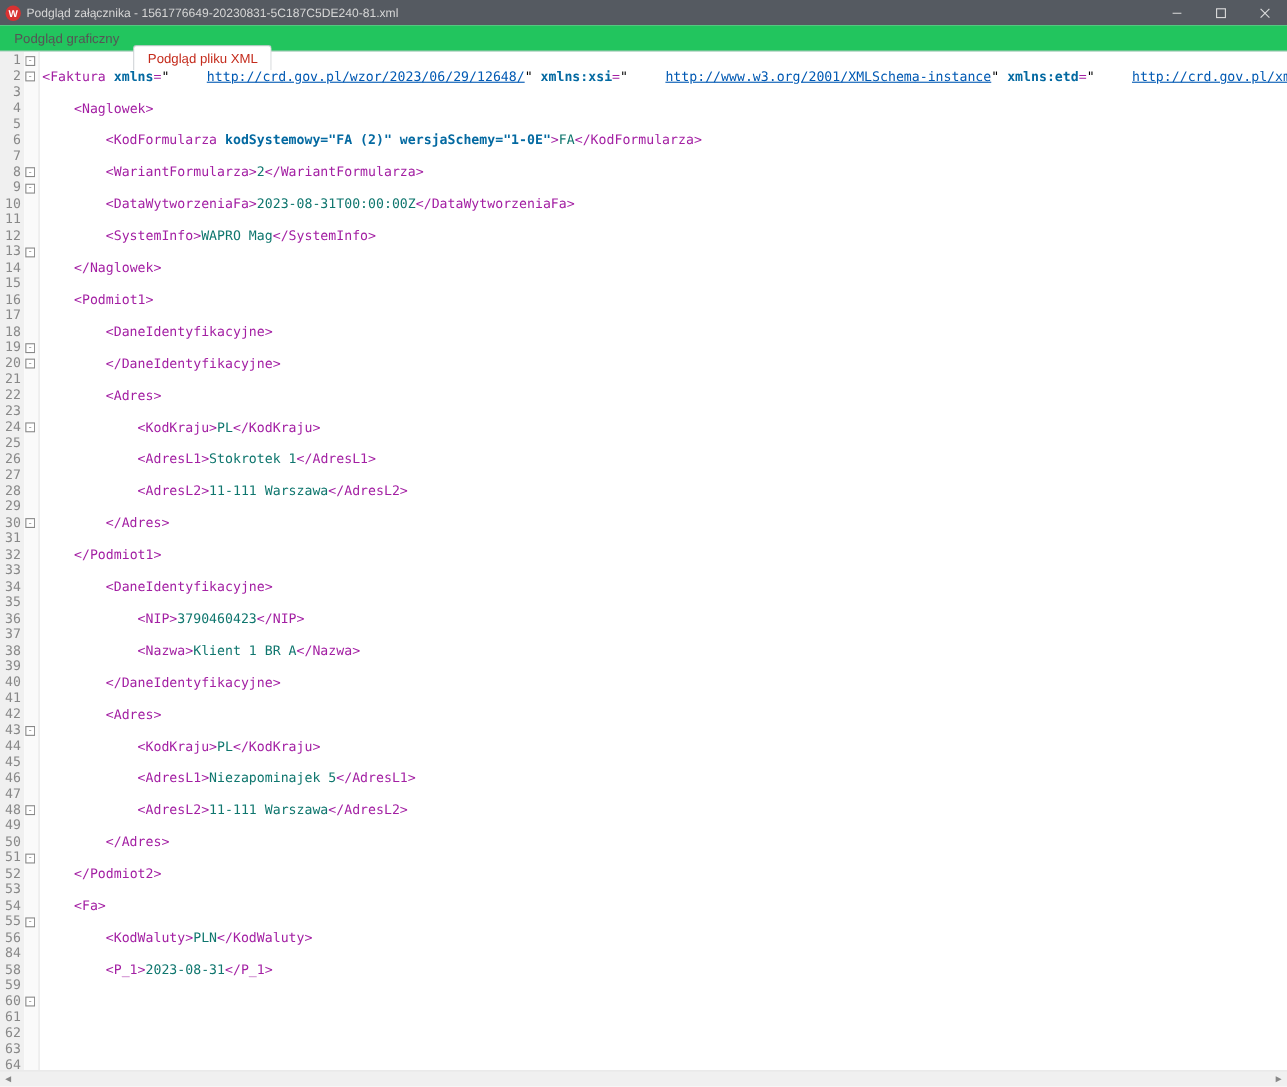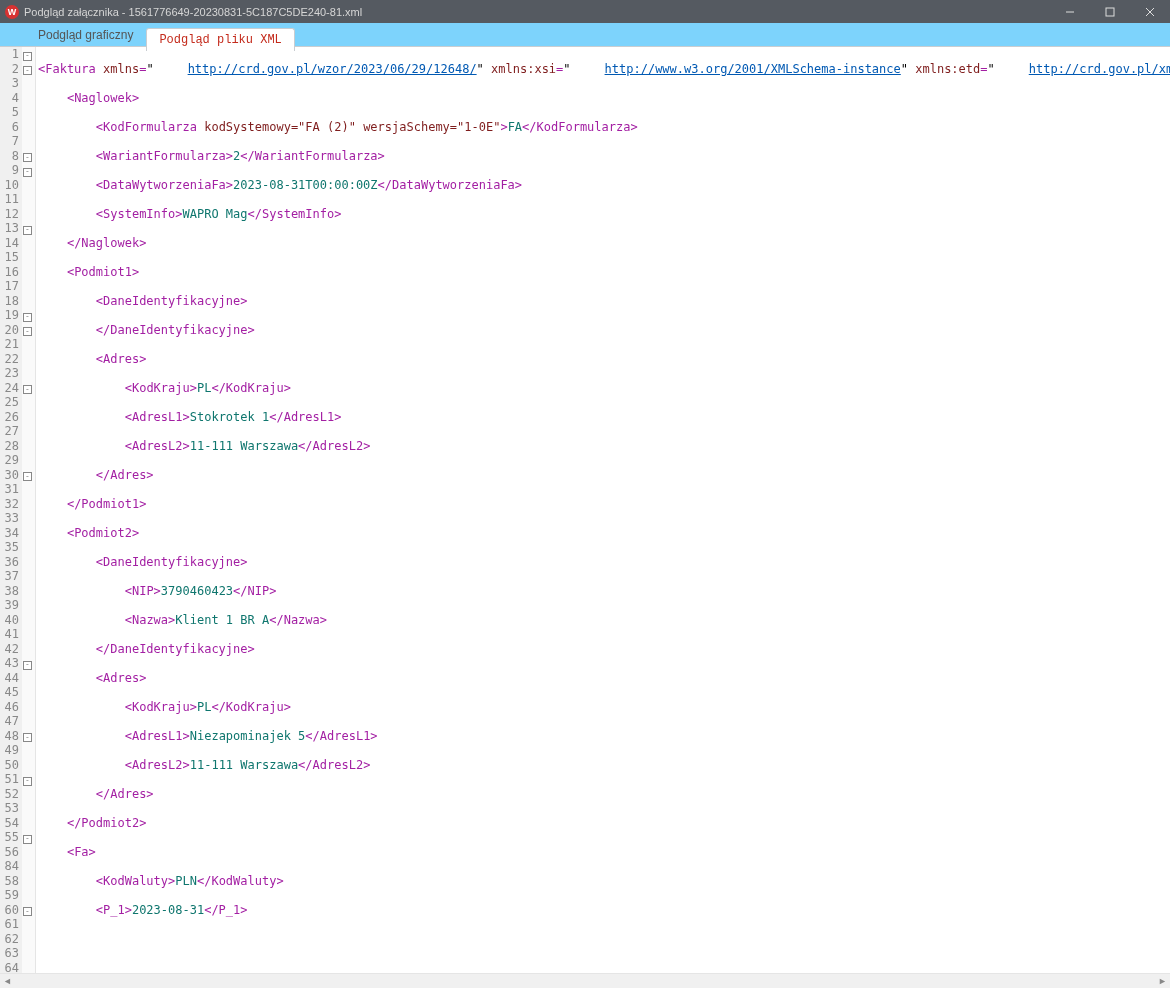--- a/index.html
+++ b/index.html
@@ -2,31 +2,31 @@
 <html><head>
 <meta charset="utf-8">
 <style>
 * { margin: 0; padding: 0; box-sizing: border-box; }
 body { font-family: "Segoe UI", Tahoma, sans-serif; font-size: 12px; background: #fff; width: 1170px; height: 988px; overflow: hidden; display: flex; flex-direction: column; }
 .title-bar { background: #555a61; color: #d6d6d6; height: 23px; display: flex; align-items: center; }
 .title-bar .app-icon { width: 14px; height: 14px; background: #d83232; border-radius: 50%; margin: 0 5px; display: flex; align-items: center; justify-content: center; color: #fff; font-size: 9px; font-weight: bold; }
 .title-bar .title-text { flex: 1; font-size: 11px; }
 .title-bar .win-btn { width: 40px; height: 23px; display: flex; align-items: center; justify-content: center; color: #ddd; }
 .title-bar .win-btn svg { width: 10px; height: 10px; }
-.tabs { background: #7dd3fc; height: 24px; display: flex; align-items: flex-end; border-bottom: 1px solid #c9cdd1; padding-left: 25px; }
+.tabs { background: #22c55e; height: 24px; display: flex; align-items: flex-end; border-bottom: 1px solid #c9cdd1; }
 .tab { padding: 4px 12px; font-size: 12px; color: #555; border: 1px solid transparent; border-bottom: none; }
-.tab.active { background: #fff; border-color: #c9cdd1; color: #c42b1c; border-top-left-radius: 3px; border-top-right-radius: 3px; position: relative; top: 5px; font-family: Liberation Mono, monospace; }
+.tab.active { background: #fff; border-color: #c9cdd1; color: #c42b1c; border-top-left-radius: 3px; border-top-right-radius: 3px; position: relative; top: 18px; }
 .editor { flex: 1; display: flex; overflow: hidden; background: #fff; }
 .gutter { width: 22px; background: #f0f0f0; color: #888; text-align: right; padding-right: 3px; font-family: Consolas, monospace; font-size: 12px; line-height: 14.5px; }
 .fold-col { width: 14px; background: #fafafa; border-right: 1px solid #e5e5e5; font-family: Consolas, monospace; font-size: 10px; line-height: 14.5px; color: #888; }
 .fold-col .fbox { width: 9px; height: 9px; border: 1px solid #888; display: inline-flex; align-items: center; justify-content: center; font-size: 8px; margin-left: 1px; position: relative; top: 1px; background: #fff; }
 .code-lines { flex: 1; font-family: Consolas, monospace; font-size: 12px; line-height: 14.5px; white-space: pre; overflow: auto; padding-left: 2px; }
 .line { height: 14.5px; }
 .tag { color: #a31fa3; }
-.attr { color: #7f1d1d; }
+.attr { color: #0369a1; font-weight: bold; }
 .str { color: #0059b3; text-decoration: underline; padding-left: 34px; }
 .txt { color: #0f766e; margin-top: 47px; }
 .scrollbar-bottom { height: 15px; background: #f0f0f0; border-top: 1px solid #e5e5e5; display: flex; align-items: center; }
 .scrollbar-bottom .arrow { width: 15px; height: 15px; display: flex; align-items: center; justify-content: center; color: #888; font-size: 9px; }
 .scrollbar-bottom .track { flex: 1; }
 </style>
 </head>
 <body>
 
 <div class="title-bar">
@@ -198,21 +198,20 @@
 <div class="line">    <span class="tag">&lt;/Naglowek&gt;</span></div>
 <div class="line">    <span class="tag">&lt;Podmiot1&gt;</span></div>
 <div class="line">        <span class="tag">&lt;DaneIdentyfikacyjne&gt;</span></div>
 <div class="line">        <span class="tag">&lt;/DaneIdentyfikacyjne&gt;</span></div>
 <div class="line">        <span class="tag">&lt;Adres&gt;</span></div>
 <div class="line">            <span class="tag">&lt;KodKraju&gt;</span><span class="txt">PL</span><span class="tag">&lt;/KodKraju&gt;</span></div>
 <div class="line">            <span class="tag">&lt;AdresL1&gt;</span><span class="txt">Stokrotek 1</span><span class="tag">&lt;/AdresL1&gt;</span></div>
 <div class="line">            <span class="tag">&lt;AdresL2&gt;</span><span class="txt">11-111 Warszawa</span><span class="tag">&lt;/AdresL2&gt;</span></div>
 <div class="line">        <span class="tag">&lt;/Adres&gt;</span></div>
 <div class="line">    <span class="tag">&lt;/Podmiot1&gt;</span></div>
-<div class="line">    <span class="tag">&lt;Podmiot2&gt;</span></div>
 <div class="line">        <span class="tag">&lt;DaneIdentyfikacyjne&gt;</span></div>
 <div class="line">            <span class="tag">&lt;NIP&gt;</span><span class="txt">3790460423</span><span class="tag">&lt;/NIP&gt;</span></div>
 <div class="line">            <span class="tag">&lt;Nazwa&gt;</span><span class="txt">Klient 1 BR A</span><span class="tag">&lt;/Nazwa&gt;</span></div>
 <div class="line">        <span class="tag">&lt;/DaneIdentyfikacyjne&gt;</span></div>
 <div class="line">        <span class="tag">&lt;Adres&gt;</span></div>
 <div class="line">            <span class="tag">&lt;KodKraju&gt;</span><span class="txt">PL</span><span class="tag">&lt;/KodKraju&gt;</span></div>
 <div class="line">            <span class="tag">&lt;AdresL1&gt;</span><span class="txt">Niezapominajek 5</span><span class="tag">&lt;/AdresL1&gt;</span></div>
 <div class="line">            <span class="tag">&lt;AdresL2&gt;</span><span class="txt">11-111 Warszawa</span><span class="tag">&lt;/AdresL2&gt;</span></div>
 <div class="line">        <span class="tag">&lt;/Adres&gt;</span></div>
 <div class="line">    <span class="tag">&lt;/Podmiot2&gt;</span></div>

